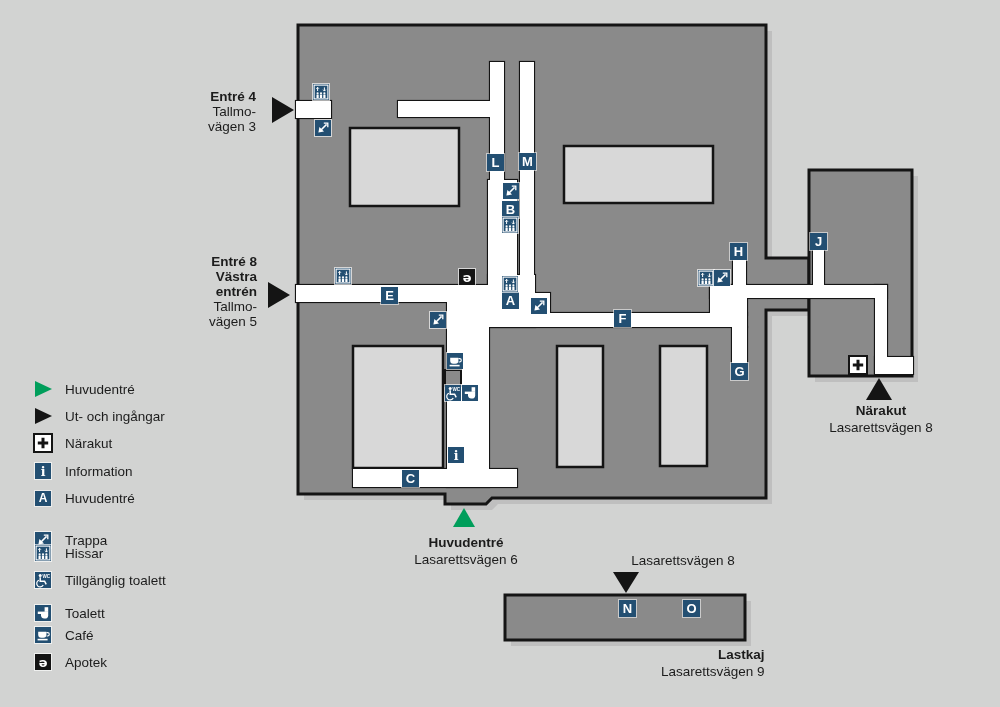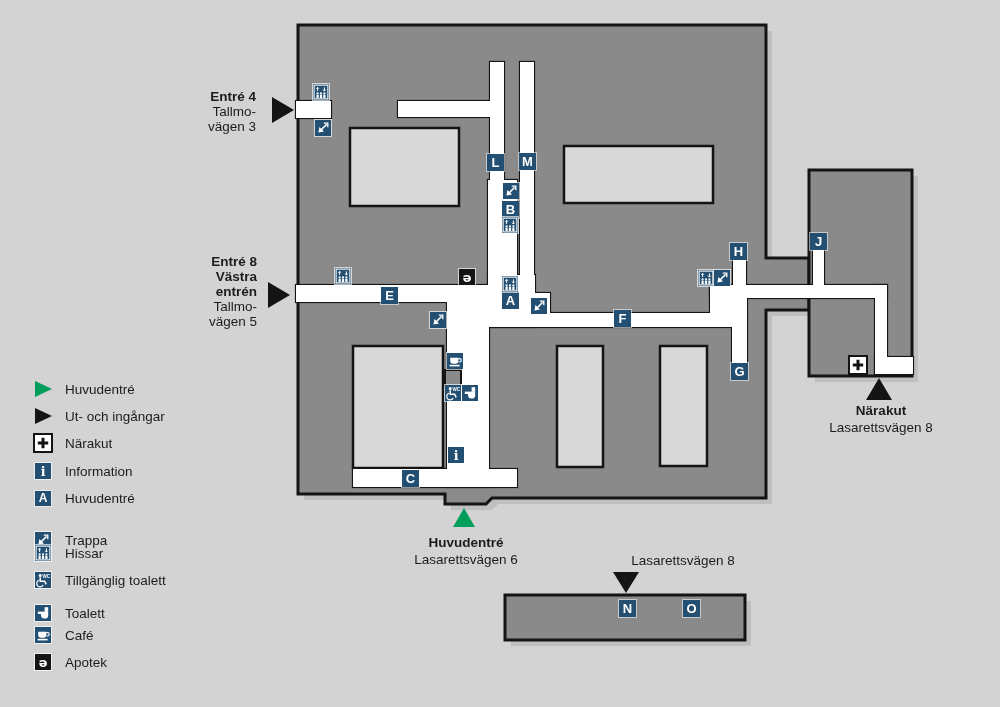--- a/index.html
+++ b/index.html
@@ -276,20 +276,24 @@
 
   <div class="lbl center" style="left:806px;top:402px;width:150px;line-height:17px">
     <div class="b">Närakut</div>
     <div>Lasarettsvägen 8</div>
   </div>
 
   <div class="lbl center" style="left:608px;top:553px;width:150px">
     <div>Lasarettsvägen 8</div>
   </div>
 
+  <div class="lbl" style="left:661px;top:646px;line-height:17px">
+    <div class="b">Lastkaj</div>
+    <div>Lasarettsvägen 9</div>
+  </div>
 
   <div>
     <div class="lg-row" style="top:380px">
       <span class="lg-ico">
           <span class="tri tri-right green"></span>
         </span>
       <span class="lg-txt">Huvudentré</span>
     </div>
     <div class="lg-row" style="top:407px">
       <span class="lg-ico">

